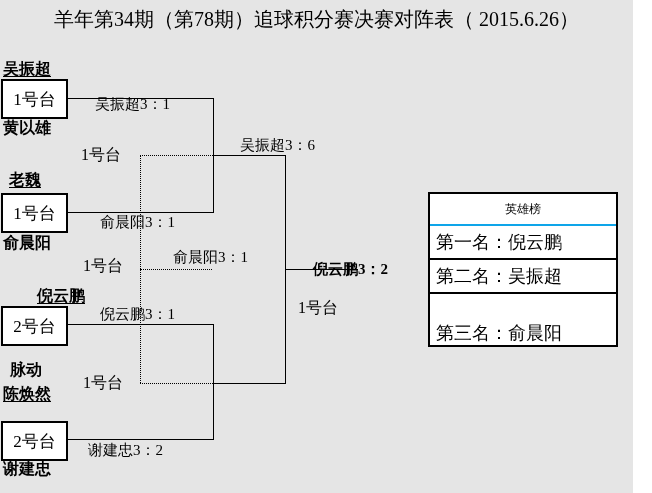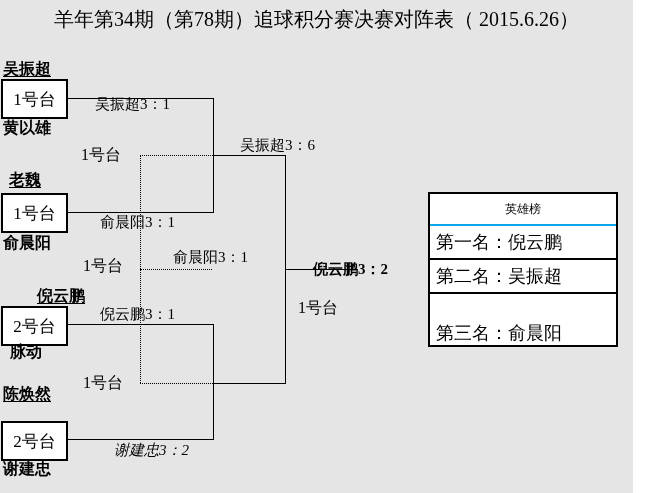--- a/index.html
+++ b/index.html
@@ -51,21 +51,21 @@
   <div class="abs pname uline" style="left:9px;top:171px;">老魏</div>
   <div class="abs pbox" style="top:193px;">
     <span>1号台</span>
   </div>
   <div class="abs pname" style="left:3px;top:234px;">俞晨阳</div>
 
   <div class="abs pname uline" style="left:12px;top:287px;margin-left:25px;">倪云鹏</div>
   <div class="abs pbox" style="top:306px;">
     <span>2号台</span>
   </div>
-  <div class="abs pname" style="left:10px;top:343px;">脉动</div>
+  <div class="abs pname" style="left:10px;top:361px;">脉动</div>
 
   <div class="abs pname uline" style="left:3px;top:385px;">陈焕然</div>
   <div class="abs pbox" style="top:421px;">
     <span>2号台</span>
   </div>
   <div class="abs pname" style="left:3px;top:460px;">谢建忠</div>
 
   <div class="abs hline" style="left:67px;top:98px;width:147px;"></div>
   <div class="abs hline" style="left:67px;top:212px;width:147px;"></div>
   <div class="abs vline" style="left:213px;top:98px;height:115px;"></div>
@@ -85,21 +85,21 @@
   <div class="abs score" style="left:95px;top:96px;">吴振超3：1</div>
   <div class="abs tlabel" style="left:81px;top:146px;">1号台</div>
   <div class="abs score" style="left:100px;top:214px;">俞晨阳3：1</div>
   <div class="abs score" style="left:240px;top:137px;">吴振超3：6</div>
   <div class="abs tlabel" style="left:83px;top:257px;">1号台</div>
   <div class="abs score" style="left:173px;top:249px;">俞晨阳3：1</div>
   <div class="abs score" style="left:313px;top:261px;font-weight:bold;">倪云鹏3：2</div>
   <div class="abs tlabel" style="left:298px;top:299px;">1号台</div>
   <div class="abs score" style="left:100px;top:306px;">倪云鹏3：1</div>
   <div class="abs tlabel" style="left:83px;top:374px;">1号台</div>
-  <div class="abs score" style="left:114px;top:442px;font-style:italic;">谢建忠3：2</div>
+  <div class="abs score" style="left:88px;top:442px;">谢建忠3：2</div>
 
   <div id="standings" class="abs">
     <div class="hdr">英雄榜</div>
     <div class="row">第一名：倪云鹏</div>
     <div class="row">第二名：吴振超</div>
     <div class="row">第三名：俞晨阳</div>
   </div>
 
 </div>
 

